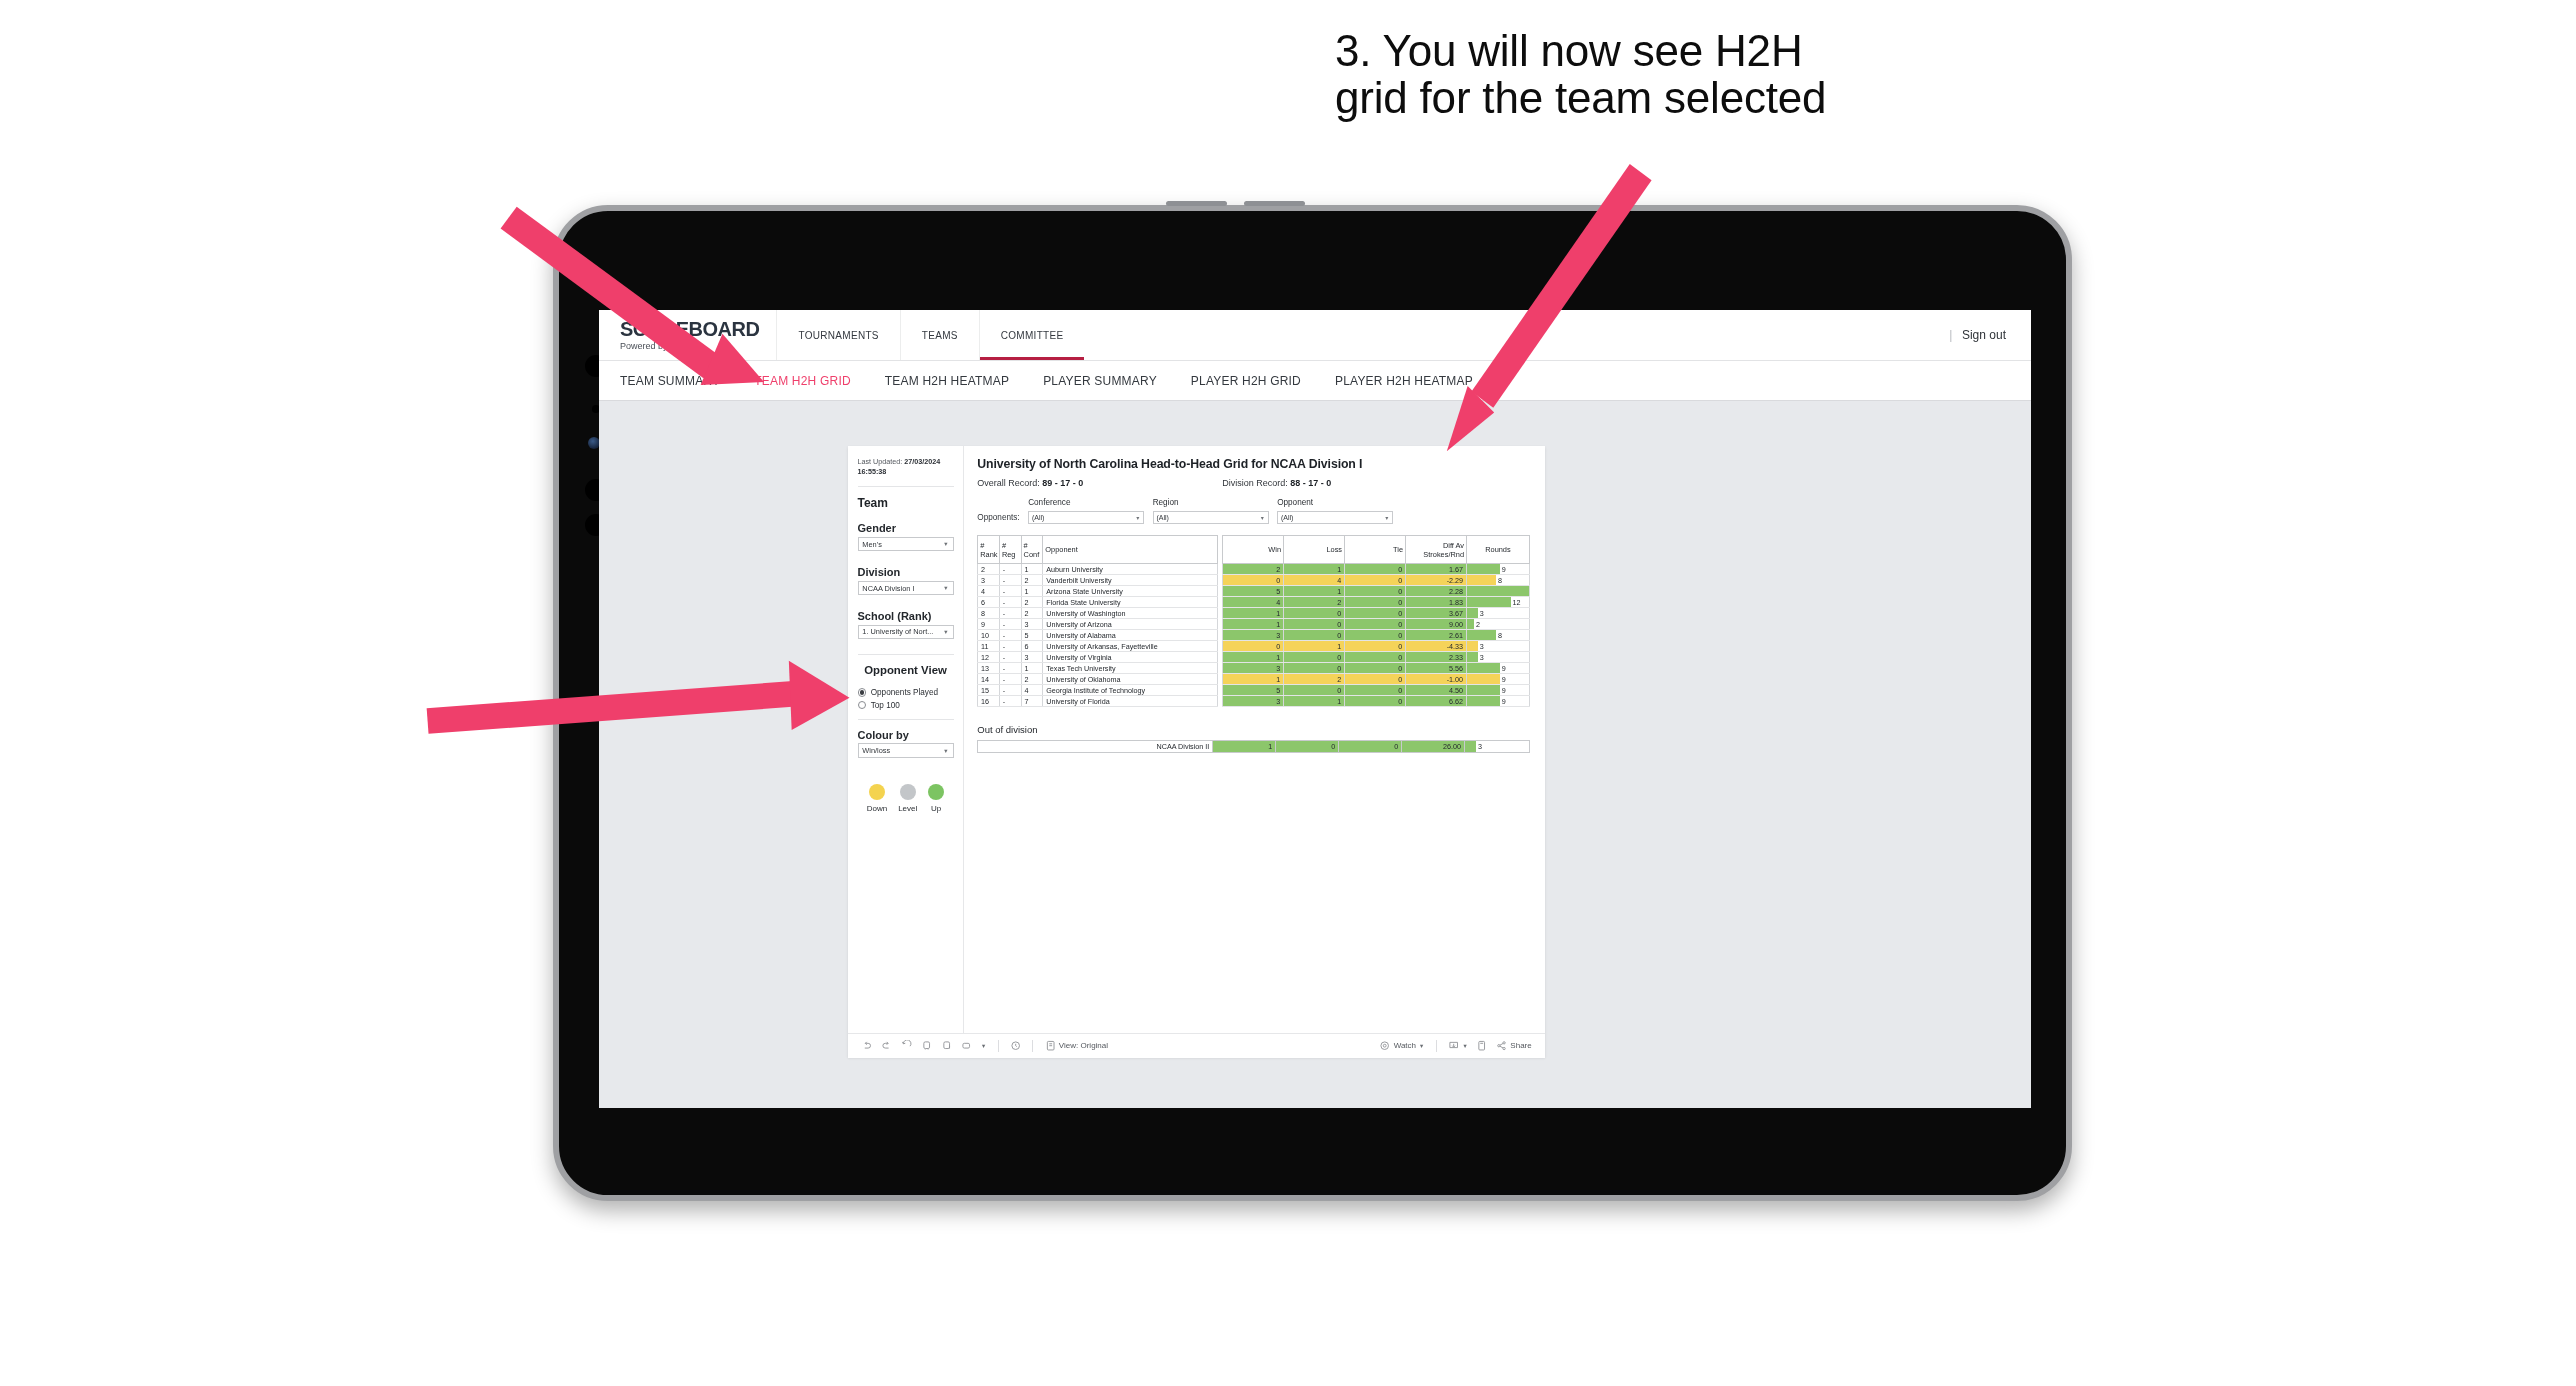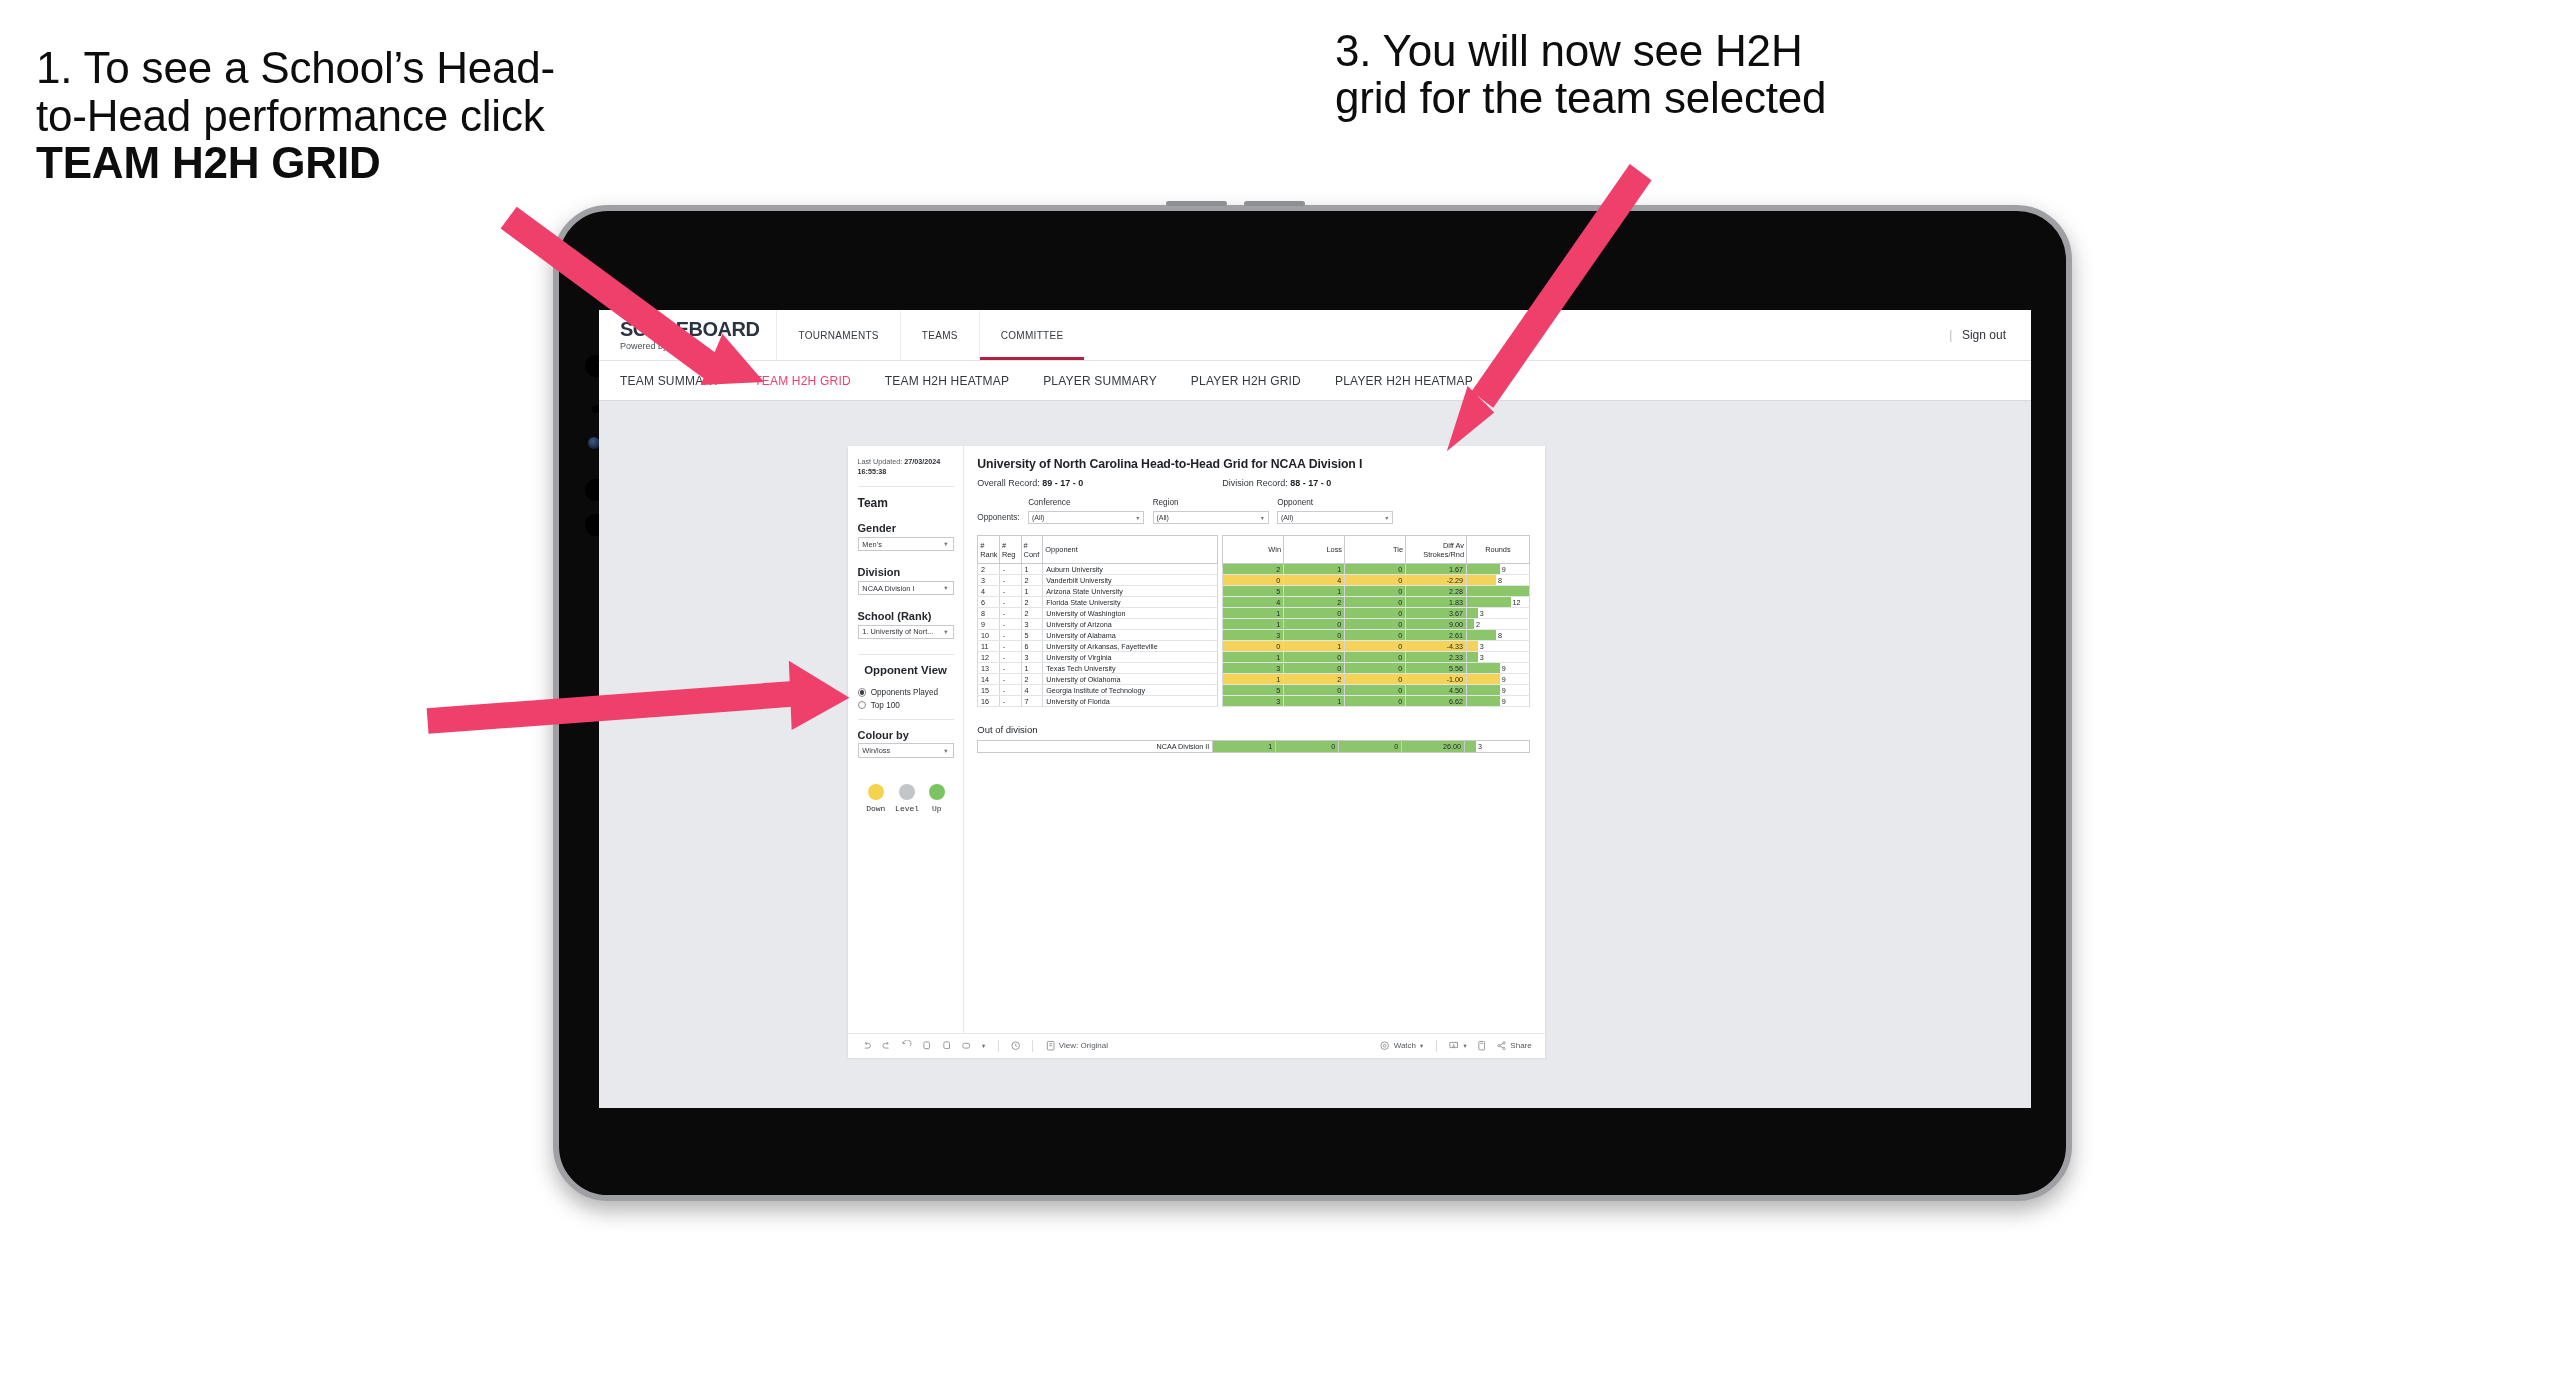--- a/index.html
+++ b/index.html
@@ -138,21 +138,21 @@
   }
   .fsel .caret { margin-left: auto; font-size: 5.7px; color: #6e7277; }
   .radio-row { display: flex; align-items: center; gap: 4.7px; margin-bottom: 3.8px; font-size: 8.2px; color: #2b2f34; cursor: pointer; }
   .radio {
     width: 8.5px; height: 8.5px; border-radius: 50%;
     border: 0.9px solid #8a8d92; background: #fff;
     display: flex; align-items: center; justify-content: center; flex: 0 0 8.5px;
   }
   .radio.on::after { content: ""; width: 4.3px; height: 4.3px; border-radius: 50%; background: #3a3d42; }
   .legend { display: flex; justify-content: space-around; margin-top: 26.5px; padding: 0 3.8px; }
-  .legend-item { text-align: center; font-family: Liberation Mono, monospace; }
+  .legend-item { text-align: center; }
   .legend-dot { width: 16px; height: 16px; border-radius: 50%; margin: 0 auto 3.8px; }
   .legend-lbl { font-size: 8px; color: #2b2f34; }
 
   
   .main { flex: 1; padding: 11.4px 15px 0 13.3px; min-width: 0; display: flex; flex-direction: column; }
   .viz-title { font-size: 12.3px; font-weight: bold; color: #1d2126; letter-spacing: -0.1px; }
   .records { display: flex; margin-top: 6.6px; font-size: 9px; color: #32363b; }
   .records b { color: #1c2025; }
   .rec-overall { width: 245px; }
   .filters-row { display: flex; align-items: flex-end; margin-top: 10.4px; gap: 8.5px; }
@@ -206,25 +206,20 @@
   .tb-div { width: 0.9px; height: 11.4px; background: #dcdde0; margin: 0 2.8px; }
   .tb-txt { display: flex; align-items: center; gap: 2.8px; cursor: pointer; }
   .tb-right { margin-left: auto; display: flex; align-items: center; gap: 8.5px; }
   .caret-sm { font-size: 5.7px; color: #6b6f74; }
 </style>
 </head>
 <body>
 
 <div id="stage">
 
-  <div class="anno" id="anno1">
-    <div>1. To see a School’s Head-</div>
-    <div>to-Head performance click</div>
-    <div class="strong">TEAM H2H GRID</div>
-  </div>
 
 
   <div class="anno" id="anno3">
     <div>3. You will now see H2H</div>
     <div>grid for the team selected</div>
   </div>
 
   <div id="tablet">
     <div class="vol-btn" style="left:607px; width:61px;"></div>
     <div class="vol-btn" style="left:685px; width:61px;"></div>

